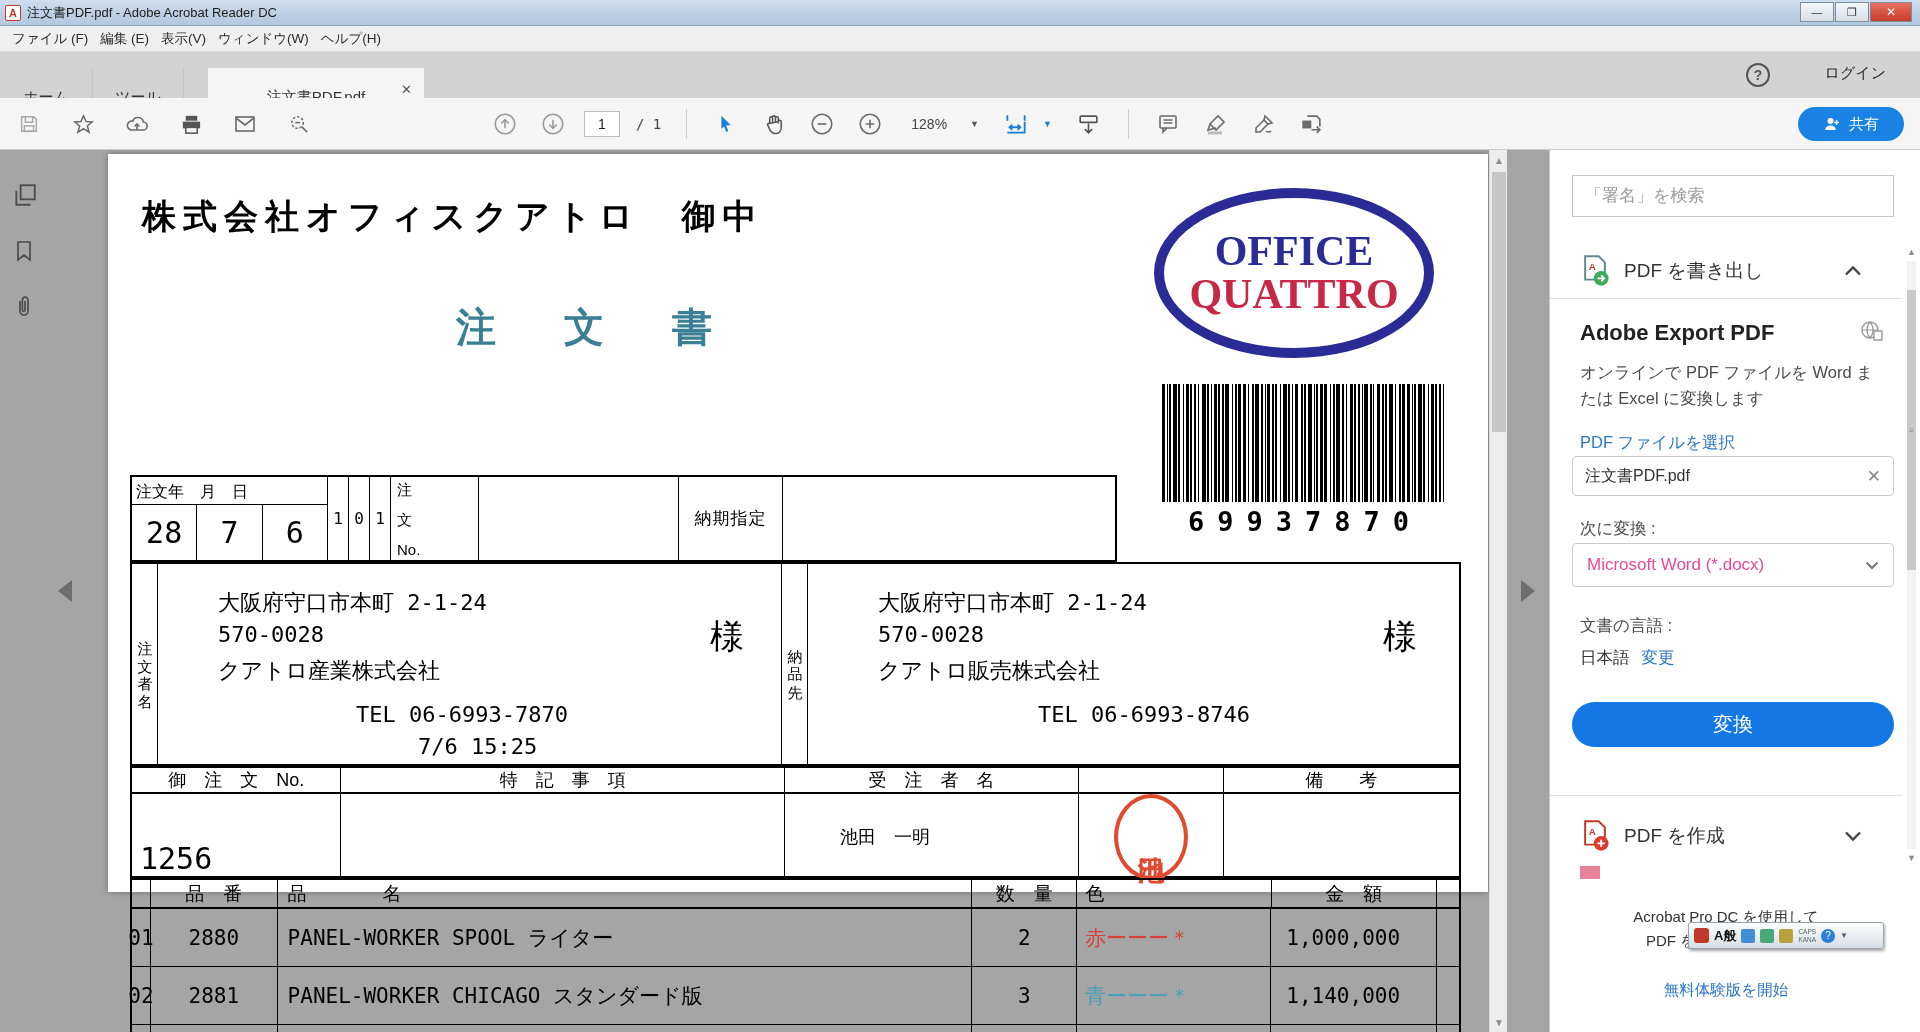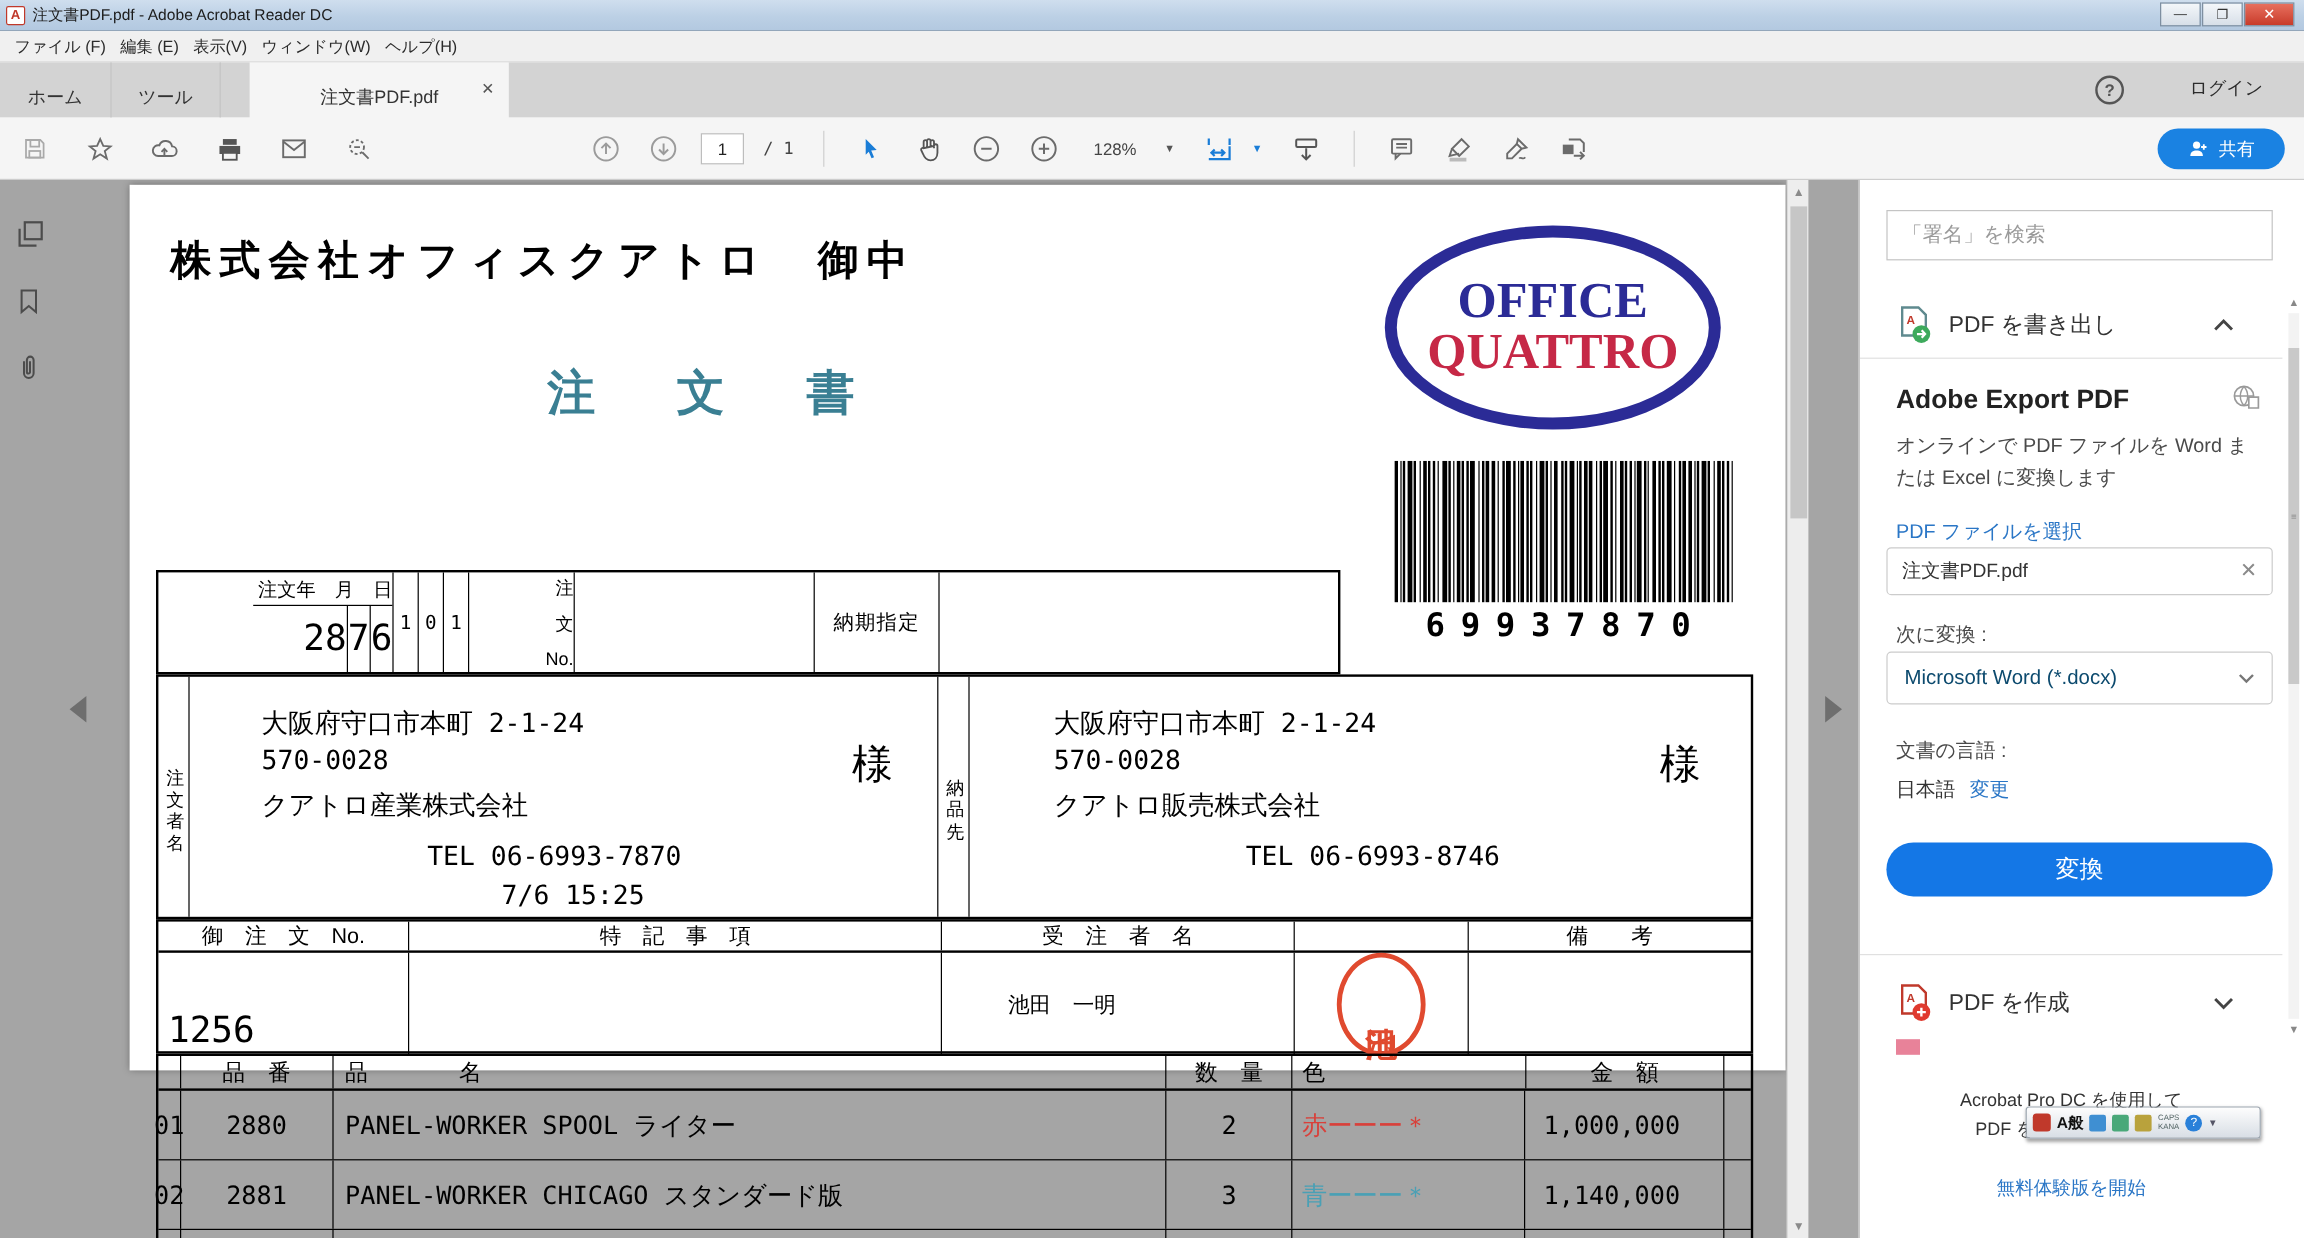--- a/index.html
+++ b/index.html
@@ -22,21 +22,21 @@
     justify-content:center; font-size:11px; color:#333; }
   .winbtn.close { background:linear-gradient(180deg,#e8705f,#c83b2a); color:#fff; width:42px; font-size:12px; }
 
   
   #menubar { position:absolute; left:0; top:26px; width:1920px; height:26px; background:#f0f0f0;
     border-bottom:1px solid #dcdcdc; display:flex; align-items:center; gap:12px; padding-left:12px; }
   #menubar span { font-size:13.5px; color:#2b2b2b; }
 
   
   #tabbar { position:absolute; left:0; top:52px; width:1920px; height:46px; background:#d3d3d3; }
-  .toptab { position:absolute; top:0; height:58px; display:flex; align-items:center;
+  .toptab { position:absolute; top:16px; height:58px; display:flex; align-items:center;
     justify-content:center; font-size:15px; color:#333; }
   #tab-home { left:0; width:92px; }
   #tab-tools { left:92px; width:92px; border-left:1px solid #c4c4c4; border-right:1px solid #c4c4c4; }
   #tab-doc { left:208px; width:216px; background:#f5f5f5; }
   #tab-doc .x { position:absolute; right:12px; top:14px; font-size:13px; color:#555; }
   #tabbar .help { position:absolute; right:150px; top:11px; width:24px; height:24px; border-radius:50%;
     border:2px solid #555; color:#555; font-size:14px; font-weight:bold; display:flex;
     align-items:center; justify-content:center; }
   #tabbar .login { position:absolute; right:34px; top:12px; font-size:15px; color:#2b2b2b; }
 
@@ -86,21 +86,21 @@
 
   
   #barcode { left:1054px; top:230px; width:286px; height:118px; display:flex; align-items:stretch;
     overflow:hidden; background:#fff; }
   #barcode i { display:block; height:100%; background:#000; }
   #barcodenum { left:1054px; top:352px; width:286px; text-align:center; font-size:27px;
     letter-spacing:13px; font-weight:bold; }
 
   
   .ftable { border:2px solid #000; display:flex; }
-  .vline { border-right:1px solid #000;align-items:flex-end; }
+  .vline { border-right:1px solid #000; }
   .vtext { writing-mode:vertical-rl; text-orientation:upright; }
 
   
   #t1 { left:22px; top:321px; width:987px; height:87px; }
   #t1 .dateblk { width:196px; display:flex; flex-direction:column; }
   #t1 .datehead { height:28px; border-bottom:1px solid #000; font-size:16px; padding:5px 0 0 4px; }
   #t1 .datevals { flex:1; display:flex; }
   #t1 .datevals div { flex:1; border-right:1px solid #000; font-size:30px; display:flex;
     align-items:center; justify-content:center; }
   #t1 .dig { width:21px; font-size:16px; display:flex; align-items:center; justify-content:center; }
@@ -153,21 +153,21 @@
   .pdivider { left:0; width:352px; height:1px; background:#e0e0e0; }
   #exp-title { left:30px; top:170px; font-size:22px; font-weight:bold; color:#222; }
   #exp-desc { left:30px; top:210px; width:302px; font-size:16.5px; color:#4a4a4a; line-height:1.55; }
   .bluelink { color:#2a76c6; }
   #selectlink { left:30px; top:282px; font-size:16.5px; }
   #filepill { left:22px; top:306px; width:322px; height:40px; border:1px solid #ccc; border-radius:4px;
     display:flex; align-items:center; font-size:16px; color:#333; padding:0 12px; }
   #filepill .x { margin-left:auto; color:#8a8a8a; font-size:17px; }
   #convlabel { left:30px; top:368px; font-size:16.5px; color:#4a4a4a; }
   #formatbox { left:22px; top:393px; width:322px; height:44px; border:1px solid #ccc; border-radius:4px;
-    display:flex; align-items:center; font-size:17px; color:#0c4a6e; padding:0 14px; }
+    display:flex; align-items:center; font-size:17px; color:#ec4899; padding:0 14px; }
   #formatbox .chev { margin-left:auto; color:#777; }
   #langlabel { left:30px; top:465px; font-size:16.5px; color:#4a4a4a; }
   #langrow { left:30px; top:497px; font-size:16.5px; color:#333; display:flex; gap:12px; }
   #convertbtn { left:22px; top:552px; width:322px; height:45px; border-radius:23px; background:#1477e6;
     color:#fff; font-size:20px; display:flex; align-items:center; justify-content:center; }
   #createrow { top:660px; }
   #promo1 { left:0; top:758px; width:352px; text-align:center; font-size:15px; color:#333; }
   #promo2 { left:96px; top:782px; font-size:15px; color:#333; }
   #triallink { left:0; top:830px; width:352px; text-align:center; font-size:15.5px; }
   #imebar { left:138px; top:772px; width:196px; height:27px; border:1px solid #9aa4ae; border-radius:3px;

